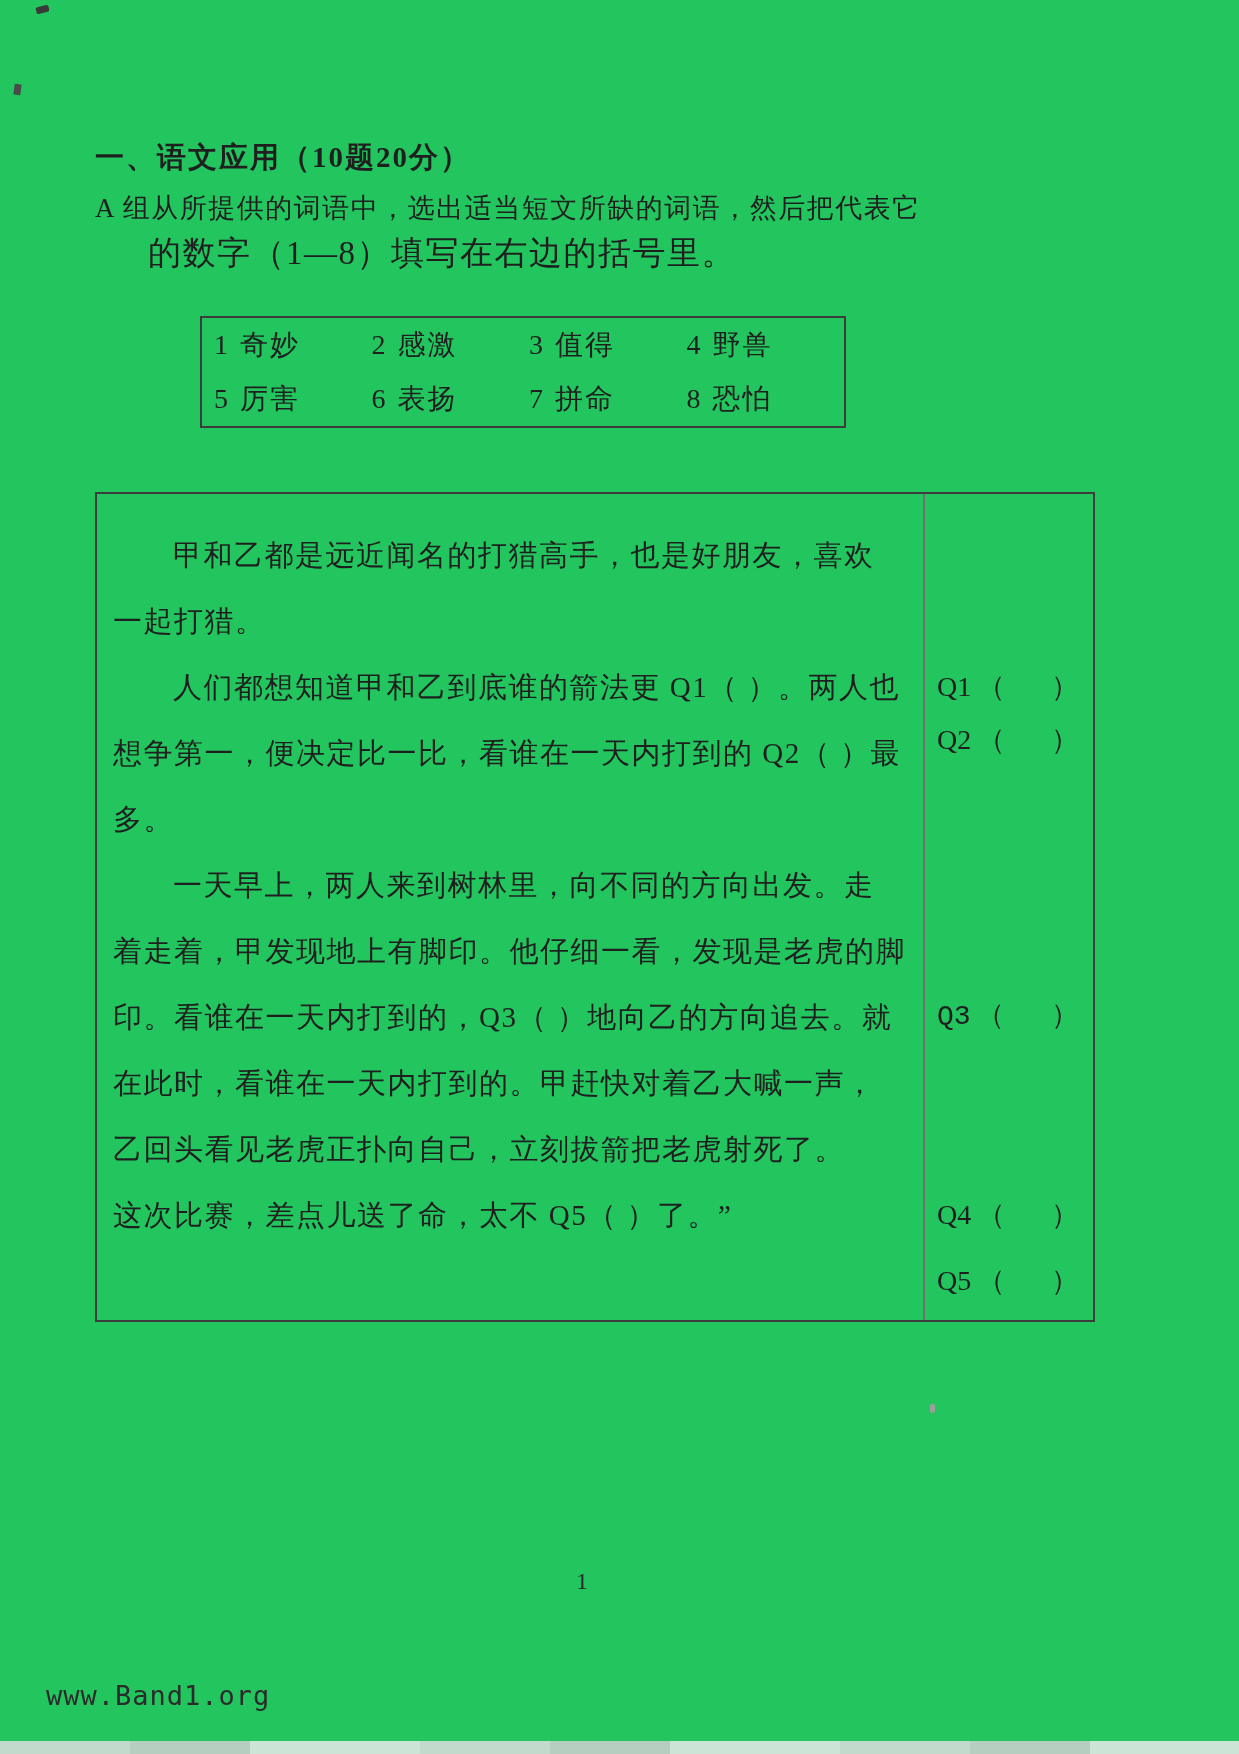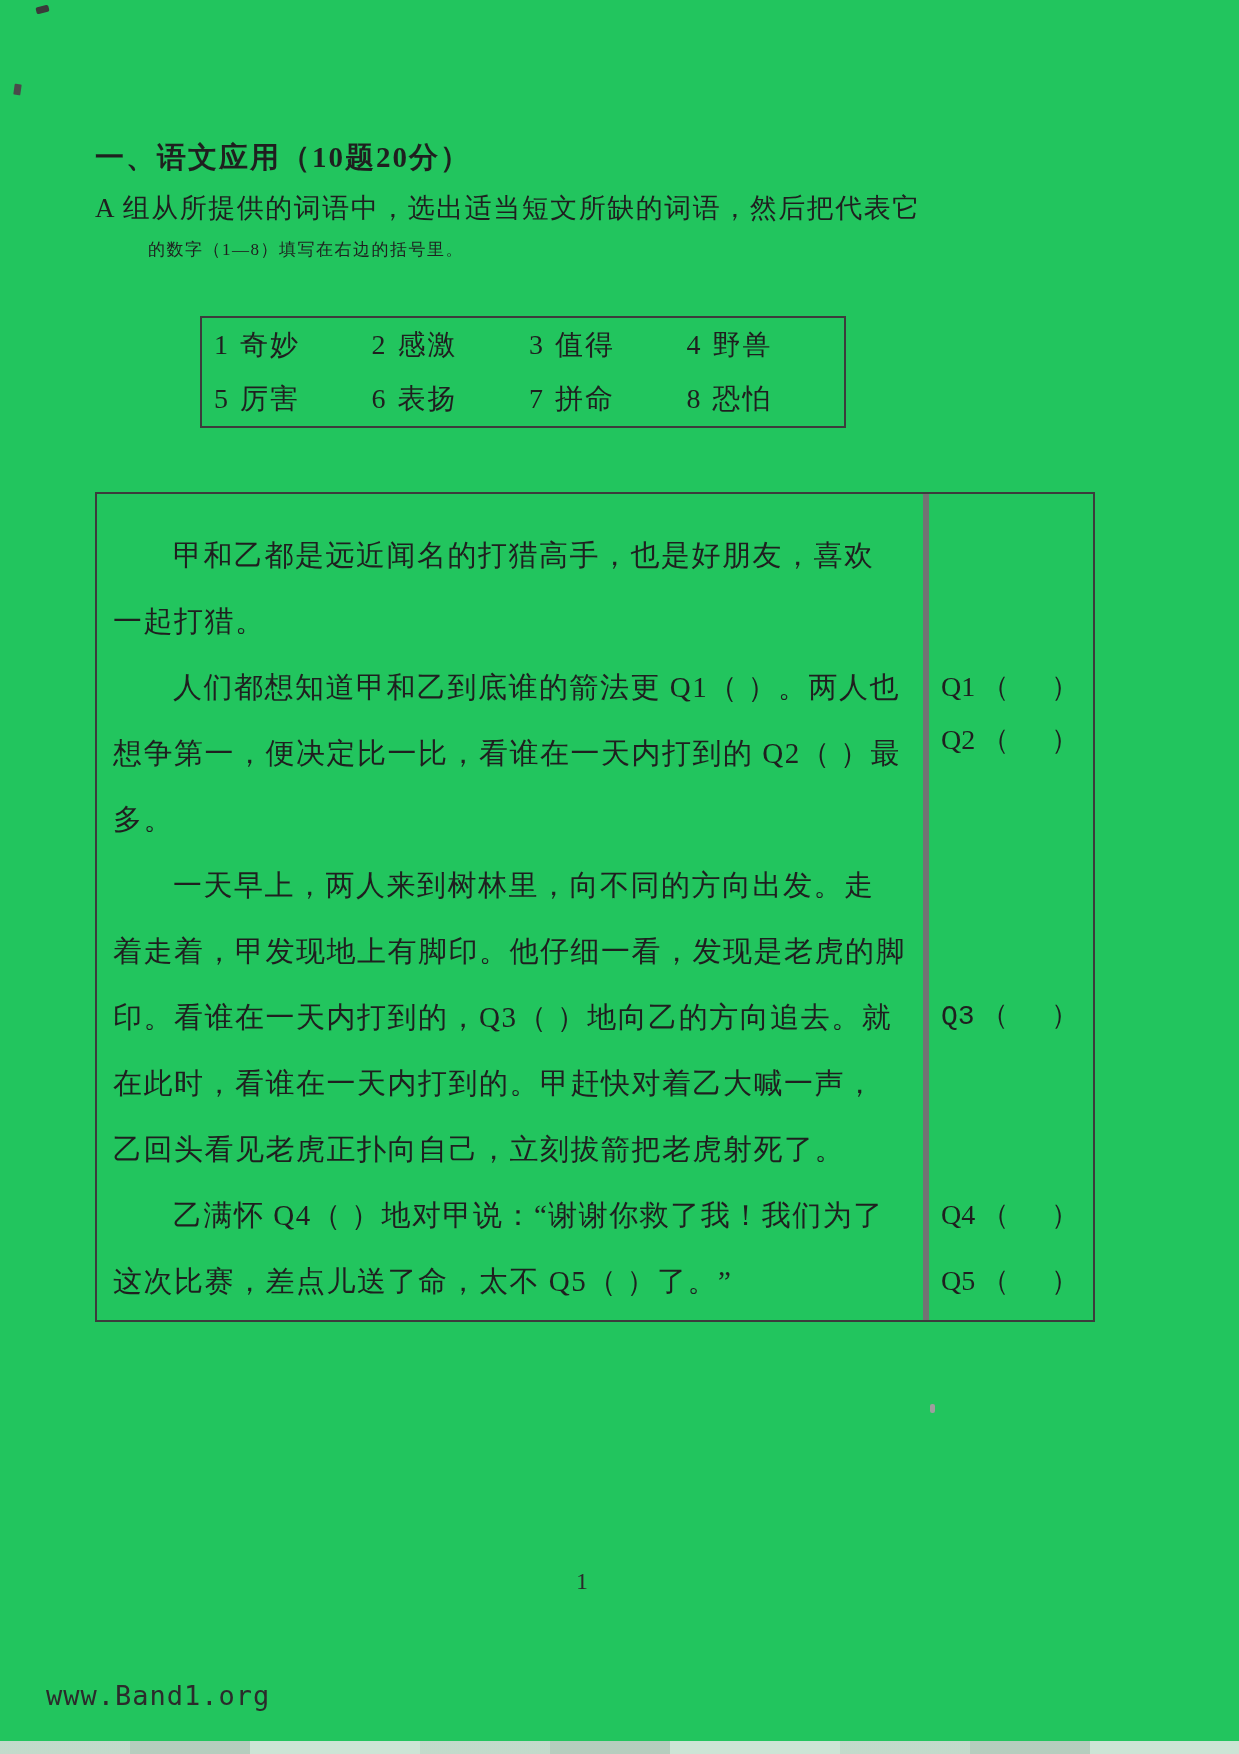--- a/index.html
+++ b/index.html
@@ -24,22 +24,22 @@
 
   .section-heading {
     position:absolute; left:95px; top:138px;
     font-size:29px; font-weight:bold; letter-spacing:2px; white-space:nowrap;
   }
   .instruction-line1 {
     position:absolute; left:95px; top:190px;
     font-size:27px; letter-spacing:1.5px; white-space:nowrap;
   }
   .instruction-line2 {
-    position:absolute; left:148px; top:238px;
-    font-size:17px; letter-spacing:1.5px; white-space:nowrap;text-align:right;
+    position:absolute; left:148px; top:231px;
+    font-size:33px; letter-spacing:1.5px; white-space:nowrap;text-align:right;
   }
 
   
   .word-bank {
     position:absolute; left:200px; top:316px;
     width:646px; height:112px;
     border:2px solid #3c3c3c; box-sizing:border-box;
     display:grid; grid-template-columns:repeat(4,1fr);
     align-items:center; padding-left:12px;
     font-size:28px;
@@ -60,21 +60,21 @@
     font-size:29px;
   }
   .passage-line {
     height:66px; line-height:66px;
     white-space:nowrap; letter-spacing:1.5px;
   }
   .passage-line.indent { text-indent:60px; }
 
   .answer-column {
     flex:1; position:relative;
-    border-left:6px solid #737373;
+    border-left:2px solid #737373;
     font-size:28px;
   }
   .answer-item {
     position:absolute; left:12px; right:10px;
     height:66px; line-height:66px;
     display:flex; align-items:center; white-space:nowrap;
   }
   .answer-item:nth-child(1) { top:160px; }
   .answer-item:nth-child(2) { top:213px; }
   .answer-item:nth-child(3) { top:490px;font-family:Liberation Mono, monospace; }
@@ -146,21 +146,20 @@
       <div class="passage-line indent">甲和乙都是远近闻名的打猎高手，也是好朋友，喜欢</div>
       <div class="passage-line">一起打猎。</div>
       <div class="passage-line indent">人们都想知道甲和乙到底谁的箭法更 Q1（ ）。两人也</div>
       <div class="passage-line">想争第一，便决定比一比，看谁在一天内打到的 Q2（ ）最</div>
       <div class="passage-line">多。</div>
       <div class="passage-line indent">一天早上，两人来到树林里，向不同的方向出发。走</div>
       <div class="passage-line">着走着，甲发现地上有脚印。他仔细一看，发现是老虎的脚</div>
       <div class="passage-line">印。看谁在一天内打到的，Q3（ ）地向乙的方向追去。就</div>
       <div class="passage-line">在此时，看谁在一天内打到的。甲赶快对着乙大喊一声，</div>
       <div class="passage-line">乙回头看见老虎正扑向自己，立刻拔箭把老虎射死了。</div>
-      <div class="passage-line indent">乙满怀 Q4（ ）地对甲说：“谢谢你救了我！我们为了</div>
       <div class="passage-line">这次比赛，差点儿送了命，太不 Q5（ ）了。”</div>
     </div>
     <div class="answer-column">
       <div class="answer-item">
         <span>Q1</span>
         <span class="answer-open">（</span>
         <span class="answer-close">）</span>
       </div>
       <div class="answer-item">
         <span>Q2</span>

